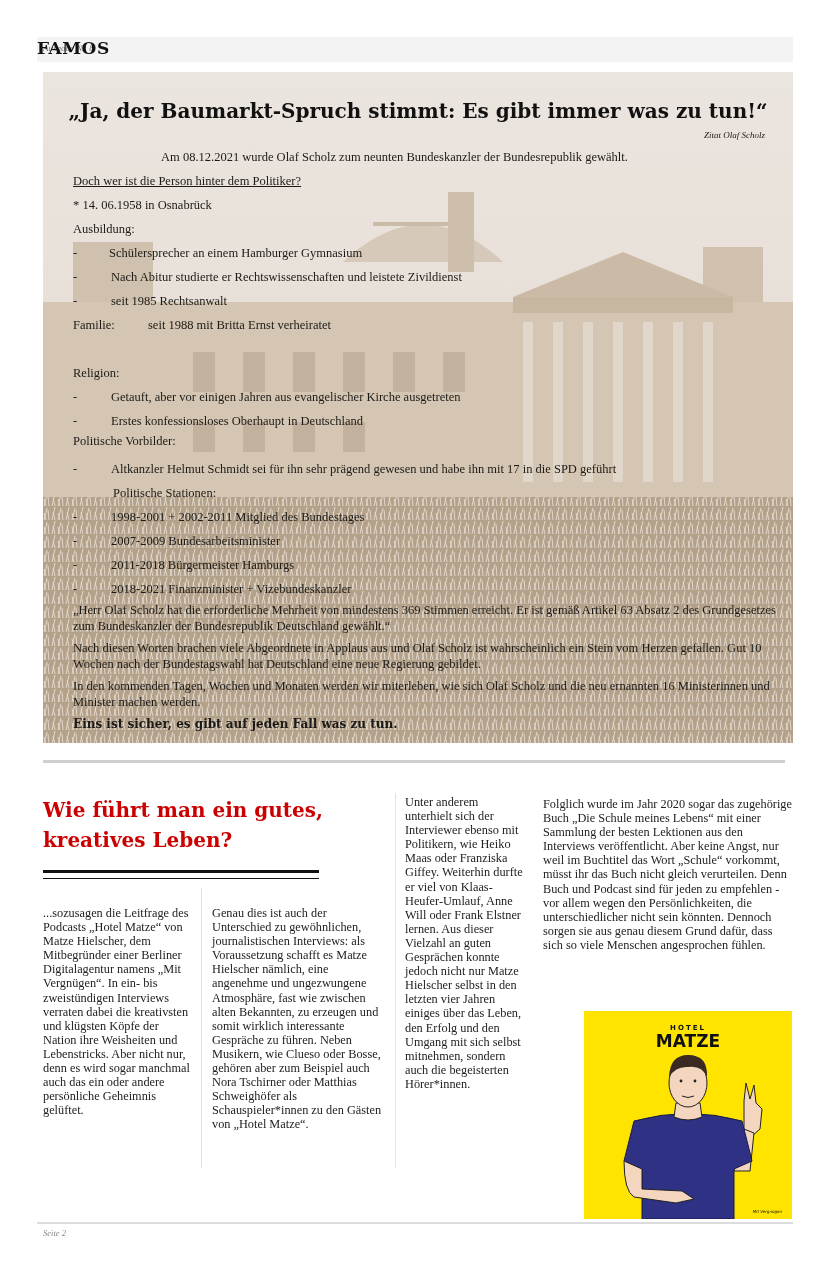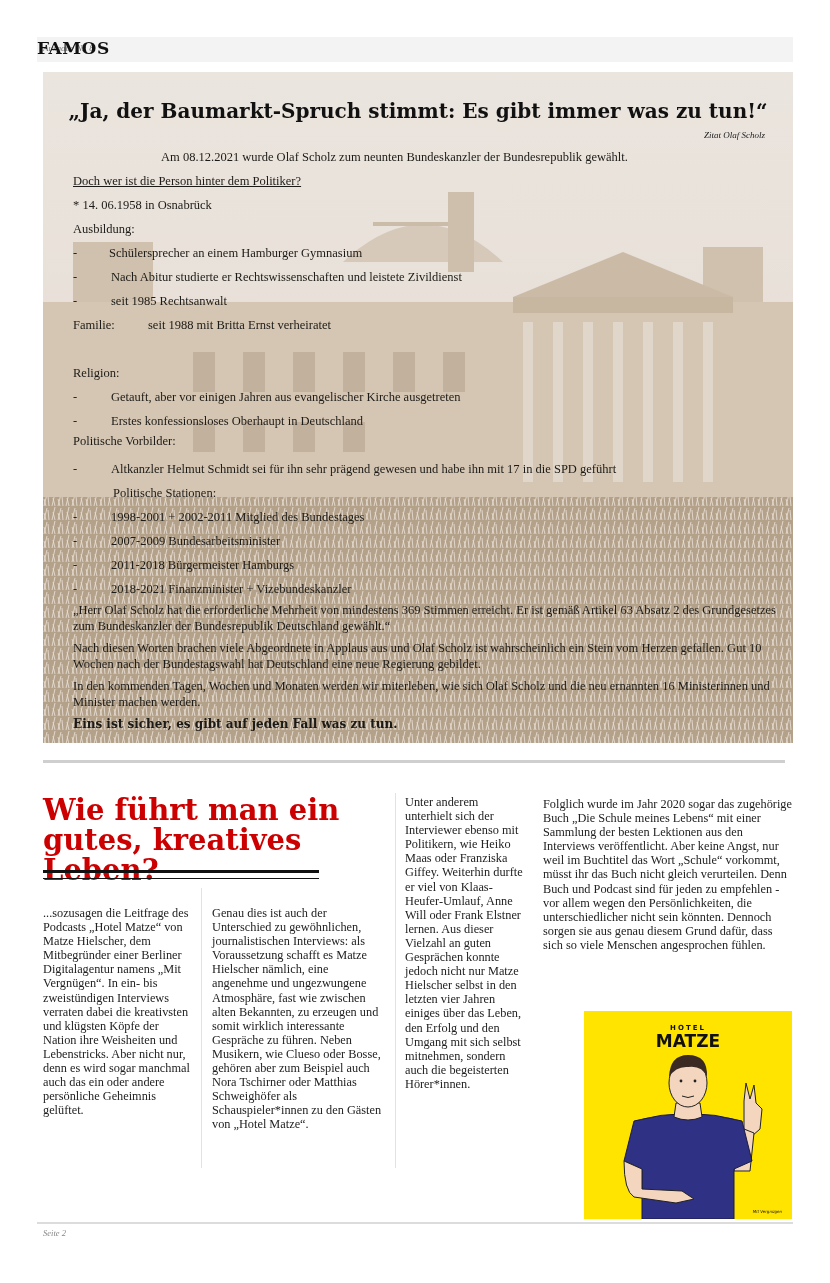--- a/index.html
+++ b/index.html
@@ -26,21 +26,21 @@
   .line .dash { position: absolute; left: 0; }
   .line .ind { position: absolute; left: 38px; }
   .line .lbl { display: inline-block; width: 75px; }
   .para { position: absolute; left: 30px; width: 705px; font-size: 12.5px; line-height: 16px; }
   .u { text-decoration: underline; }
   .bold-end { font-family: "DejaVu Serif", serif; font-weight: bold; font-size: 12px; }
 
   .section-rule { position: absolute; left: 43px; top: 760px; width: 742px; height: 3px; background: #cfcfcf; }
 
   .article-title { position: absolute; left: 43px; top: 795px; width: 345px;
-                   font-family: "DejaVu Serif", serif; font-weight: bold; font-size: 29px; line-height: 30px;
+                   font-family: "DejaVu Serif", serif; font-weight: bold; font-size: 20px; line-height: 30px;
                    color: #cc0000; }
   .title-rule { position: absolute; left: 43px; top: 870px; width: 276px; height: 5px;
                 border-top: 3px solid #111; border-bottom: 1px solid #111; }
 
   .col { position: absolute; font-family: "Liberation Serif", serif; font-size: 12.3px;
          line-height: 14.1px; color: #222; }
   .col1 { left: 43px; top: 906px; width: 150px; }
   .col2 { left: 212px; top: 906px; width: 175px; }
   .col3 { left: 405px; top: 795px; width: 122px; }
   .col4 { left: 543px; top: 797px; width: 250px; }

